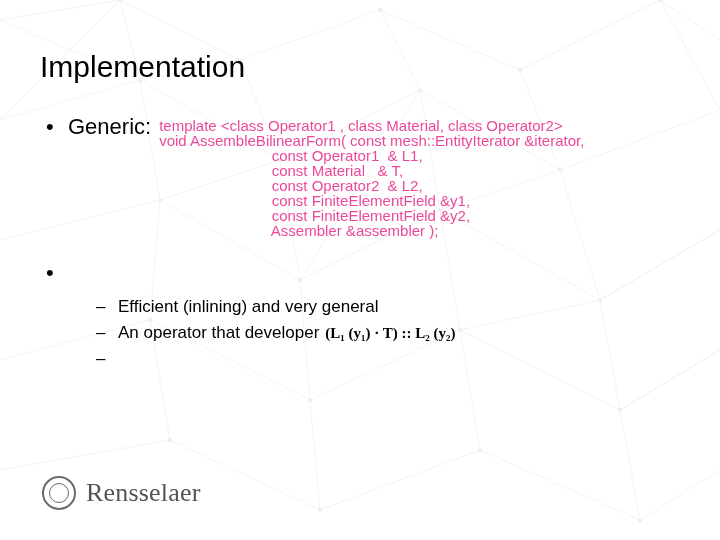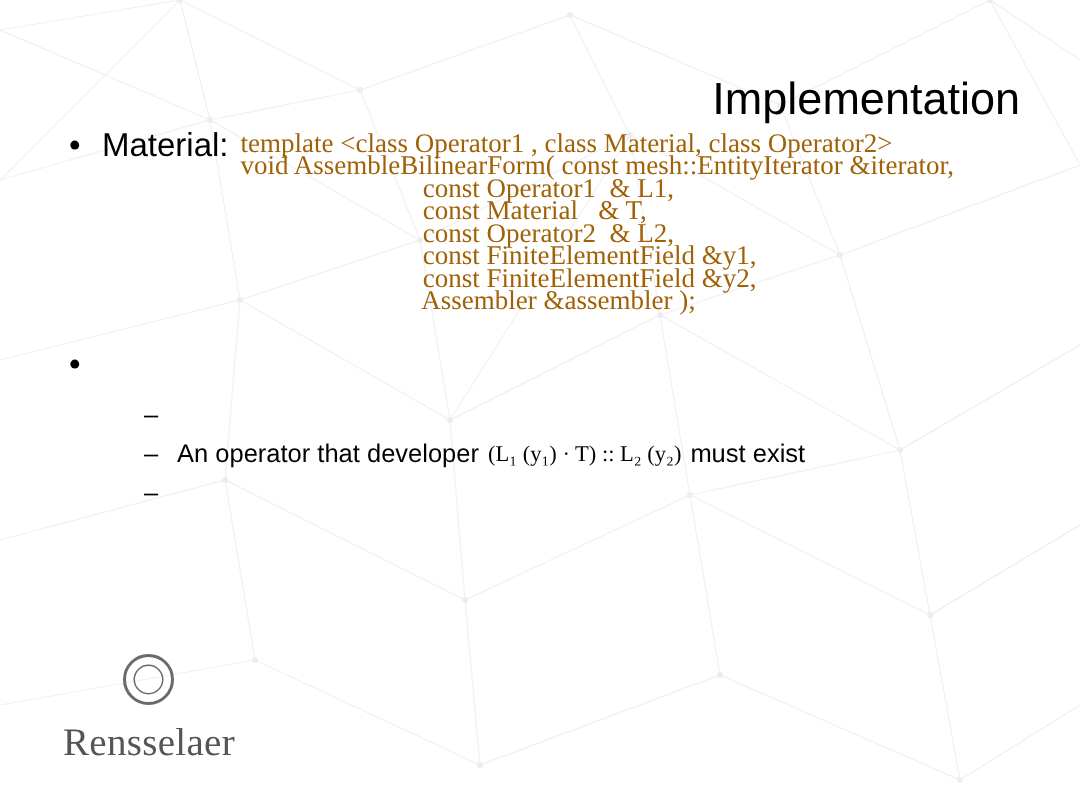--- a/index.html
+++ b/index.html
@@ -16,22 +16,23 @@
     inset: 0;
     pointer-events: none;
     opacity: 0.25;
   }
   .content {
     position: relative;
     padding: 50px 40px 0 40px;
   }
   .title {
     font-size: 30px;
-    text-align: right;
+    text-align: left;
     color: #000;
+    margin-bottom: 30px;
     font-weight: normal;
   }
   .bullet-row {
     display: flex;
     align-items: flex-start;
     margin-bottom: 18px;
   }
   .bullet-dot {
     font-size: 22px;
     line-height: 26px;
@@ -42,24 +43,24 @@
     color: #000;
   }
   .bullet-label {
     font-size: 22px;
     line-height: 26px;
     color: #000;
     flex: 0 0 auto;
     padding-right: 8px;
   }
   .code-block {
-    font-family: Liberation Serif, serif;
-    font-size: 18px;
+    font-family: Liberation Sans, sans-serif;
+    font-size: 15px;
     line-height: 15px;
-    color: #a16207;
+    color: #ec4899;
     white-space: pre;
     flex: 1 1 auto;
     padding-top: 4px;
   }
   .bullet2 {
     font-size: 22px;
     line-height: 26px;
     color: #000;
     display: flex;
     margin-top: 22px;
@@ -73,32 +74,31 @@
     align-items: center;
     font-size: 17px;
     line-height: 26px;
     color: #000;
   }
   .sub-dash {
     flex: 0 0 22px;
   }
   .formula {
     font-family: "Times New Roman", serif;
-    font-weight: normal;
+    font-weight: bold;
     font-size: 15px;
     padding: 0 6px;
   }
   .logo-area {
     position: absolute;
     left: 42px;
     bottom: 30px;
     display: flex;
     align-items: center;
     gap: 10px;
-    flex-direction: column;
   }
   .seal {
     width: 34px;
     height: 34px;
     border: 2px solid #6a6a6a;
     border-radius: 50%;
     position: relative;
     display:flex; align-items:center; justify-content:center;
   }
   .seal::after{
@@ -151,44 +151,44 @@
       <circle cx="480" cy="450" r="2"></circle>
       <circle cx="640" cy="520" r="2"></circle>
   </g>
 </svg>
 
 <div class="content">
   <h1 class="title">Implementation</h1>
 
   <div class="bullet-row">
     <span class="bullet-dot">•</span>
-    <span class="bullet-label">Material:</span>
+    <span class="bullet-label">Generic:</span>
     <pre class="code-block">template &lt;class Operator1 , class Material, class Operator2&gt;
 void AssembleBilinearForm( const mesh::EntityIterator &amp;iterator,
                            const Operator1  &amp; L1,
                            const Material   &amp; T,
                            const Operator2  &amp; L2,
                            const FiniteElementField &amp;y1,
                            const FiniteElementField &amp;y2,
                            Assembler &amp;assembler );</pre>
   </div>
 
   <div class="bullet2">
     <span class="bullet-dot">•</span>
   </div>
 
   <div class="sub-list">
     <div class="sub-item">
       <span class="sub-dash">–</span>
+      <span>Efficient (inlining) and very general</span>
     </div>
     <div class="sub-item">
       <span class="sub-dash">–</span>
       <span>An operator that developer</span>
       <span class="formula">(L₁ (y₁) · T) :: L₂ (y₂)</span>
-      <span> must exist</span>
     </div>
     <div class="sub-item">
       <span class="sub-dash">–</span>
     </div>
   </div>
 </div>
 
 <div class="logo-area">
   <div class="seal"></div>
   <div class="logo-text">Rensselaer</div>

